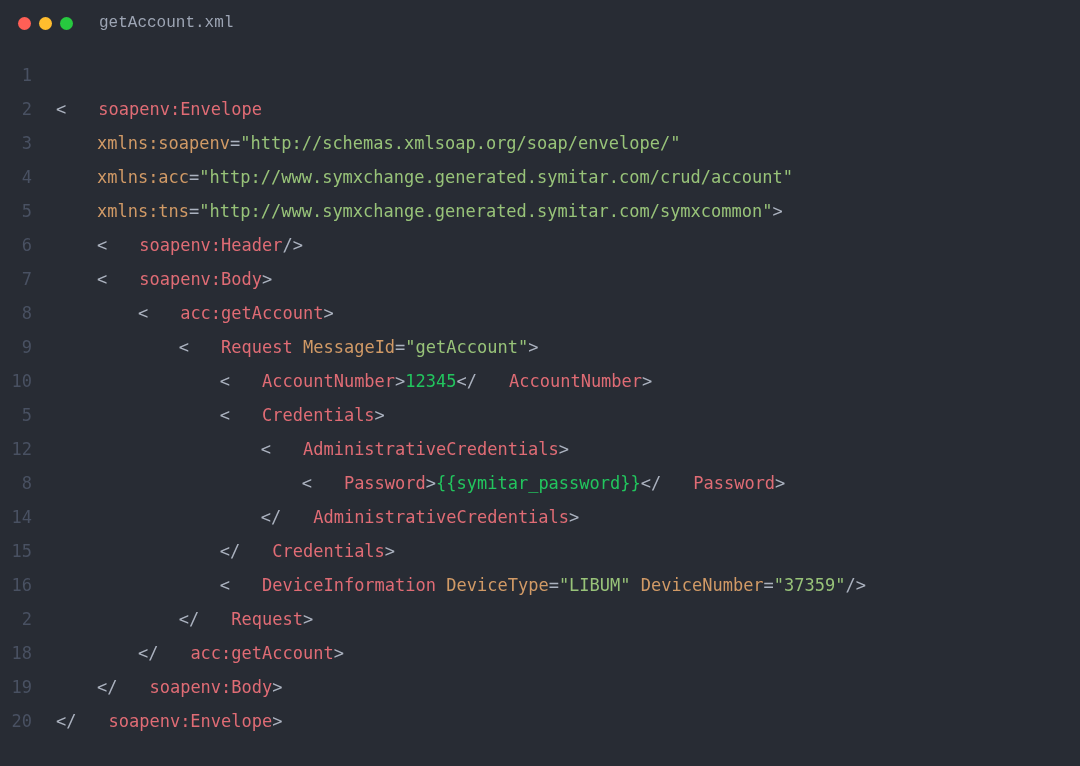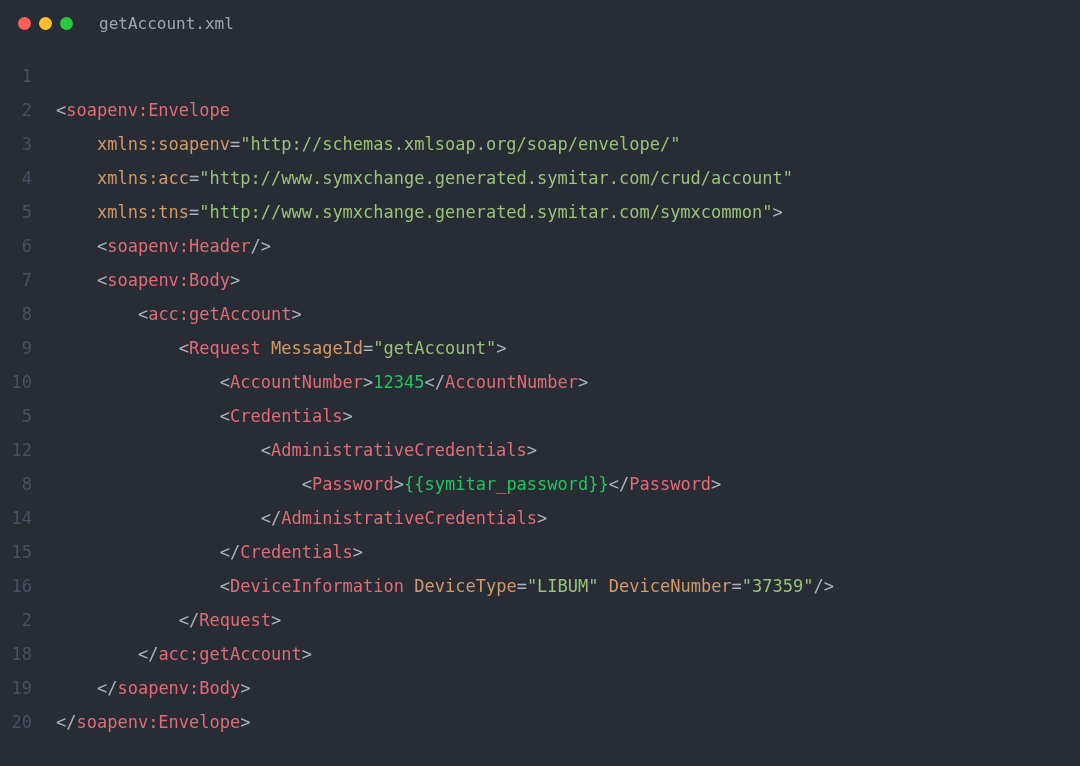--- a/index.html
+++ b/index.html
@@ -32,41 +32,42 @@
       height: 13px;
       border-radius: 50%;
     }
     .dot-red { background: #ff5f56; }
     .dot-yellow { background: #ffbd2e; }
     .dot-green { background: #27c93f; }
     .filename {
       margin-left: 18px;
       color: #9da5b4;
       font-size: 16px;
+      font-family: Liberation Mono, monospace;
     }
     .editor {
       display: flex;
       padding-top: 18px;
       line-height: 2.0;
     }
     .gutter {
       width: 56px;
       text-align: right;
       color: #495162;
       padding-right: 24px;
       user-select: none;
     }
     .gutter div { }
     .code {
       flex: 1;
       white-space: pre;
       color: #abb2bf;
     }
     .punct { color: #abb2bf; }
-    .tag { color: #e06c75; }
+    .tag { color: #e06c75; margin-left: 32px; }
     .attr { color: #d19a66; margin-top: 24px; }
     .str { color: #98c379; }
     .text { color: #22c55e; }
     .line { display: block; height: 34px; }
   </style>
 </head>
 <body>
 
 <div class="titlebar">
   <div class="traffic-lights">

